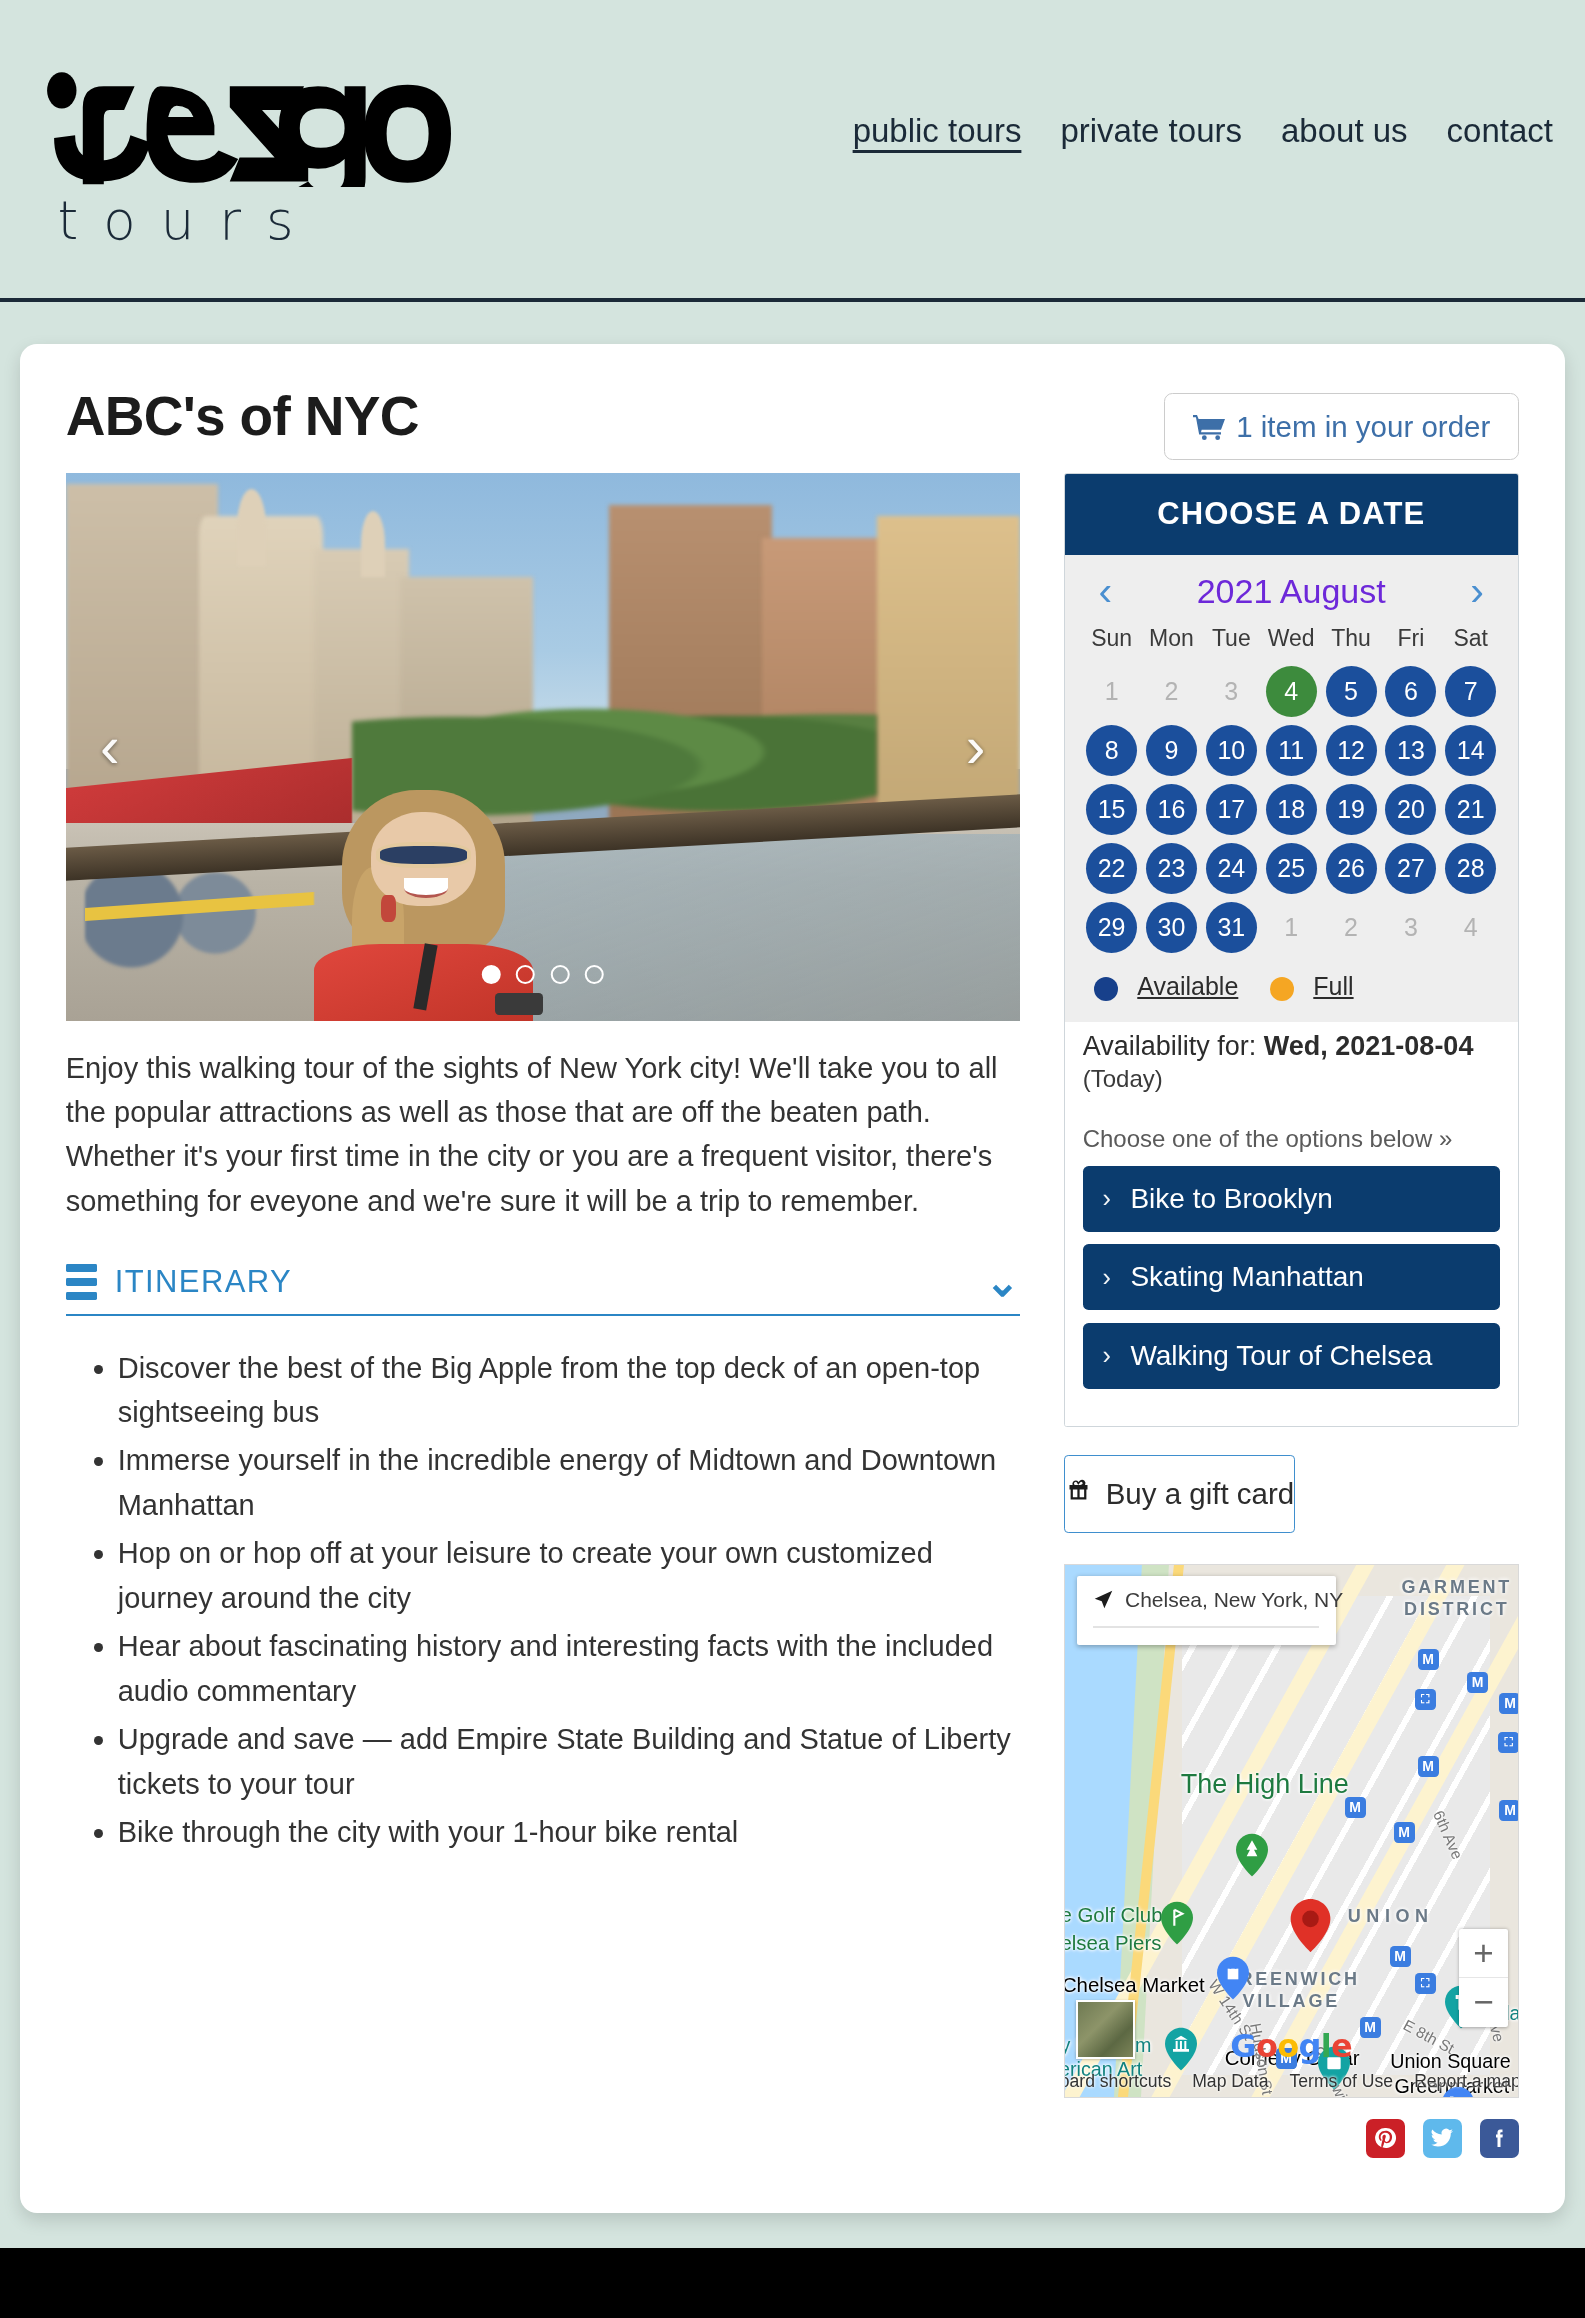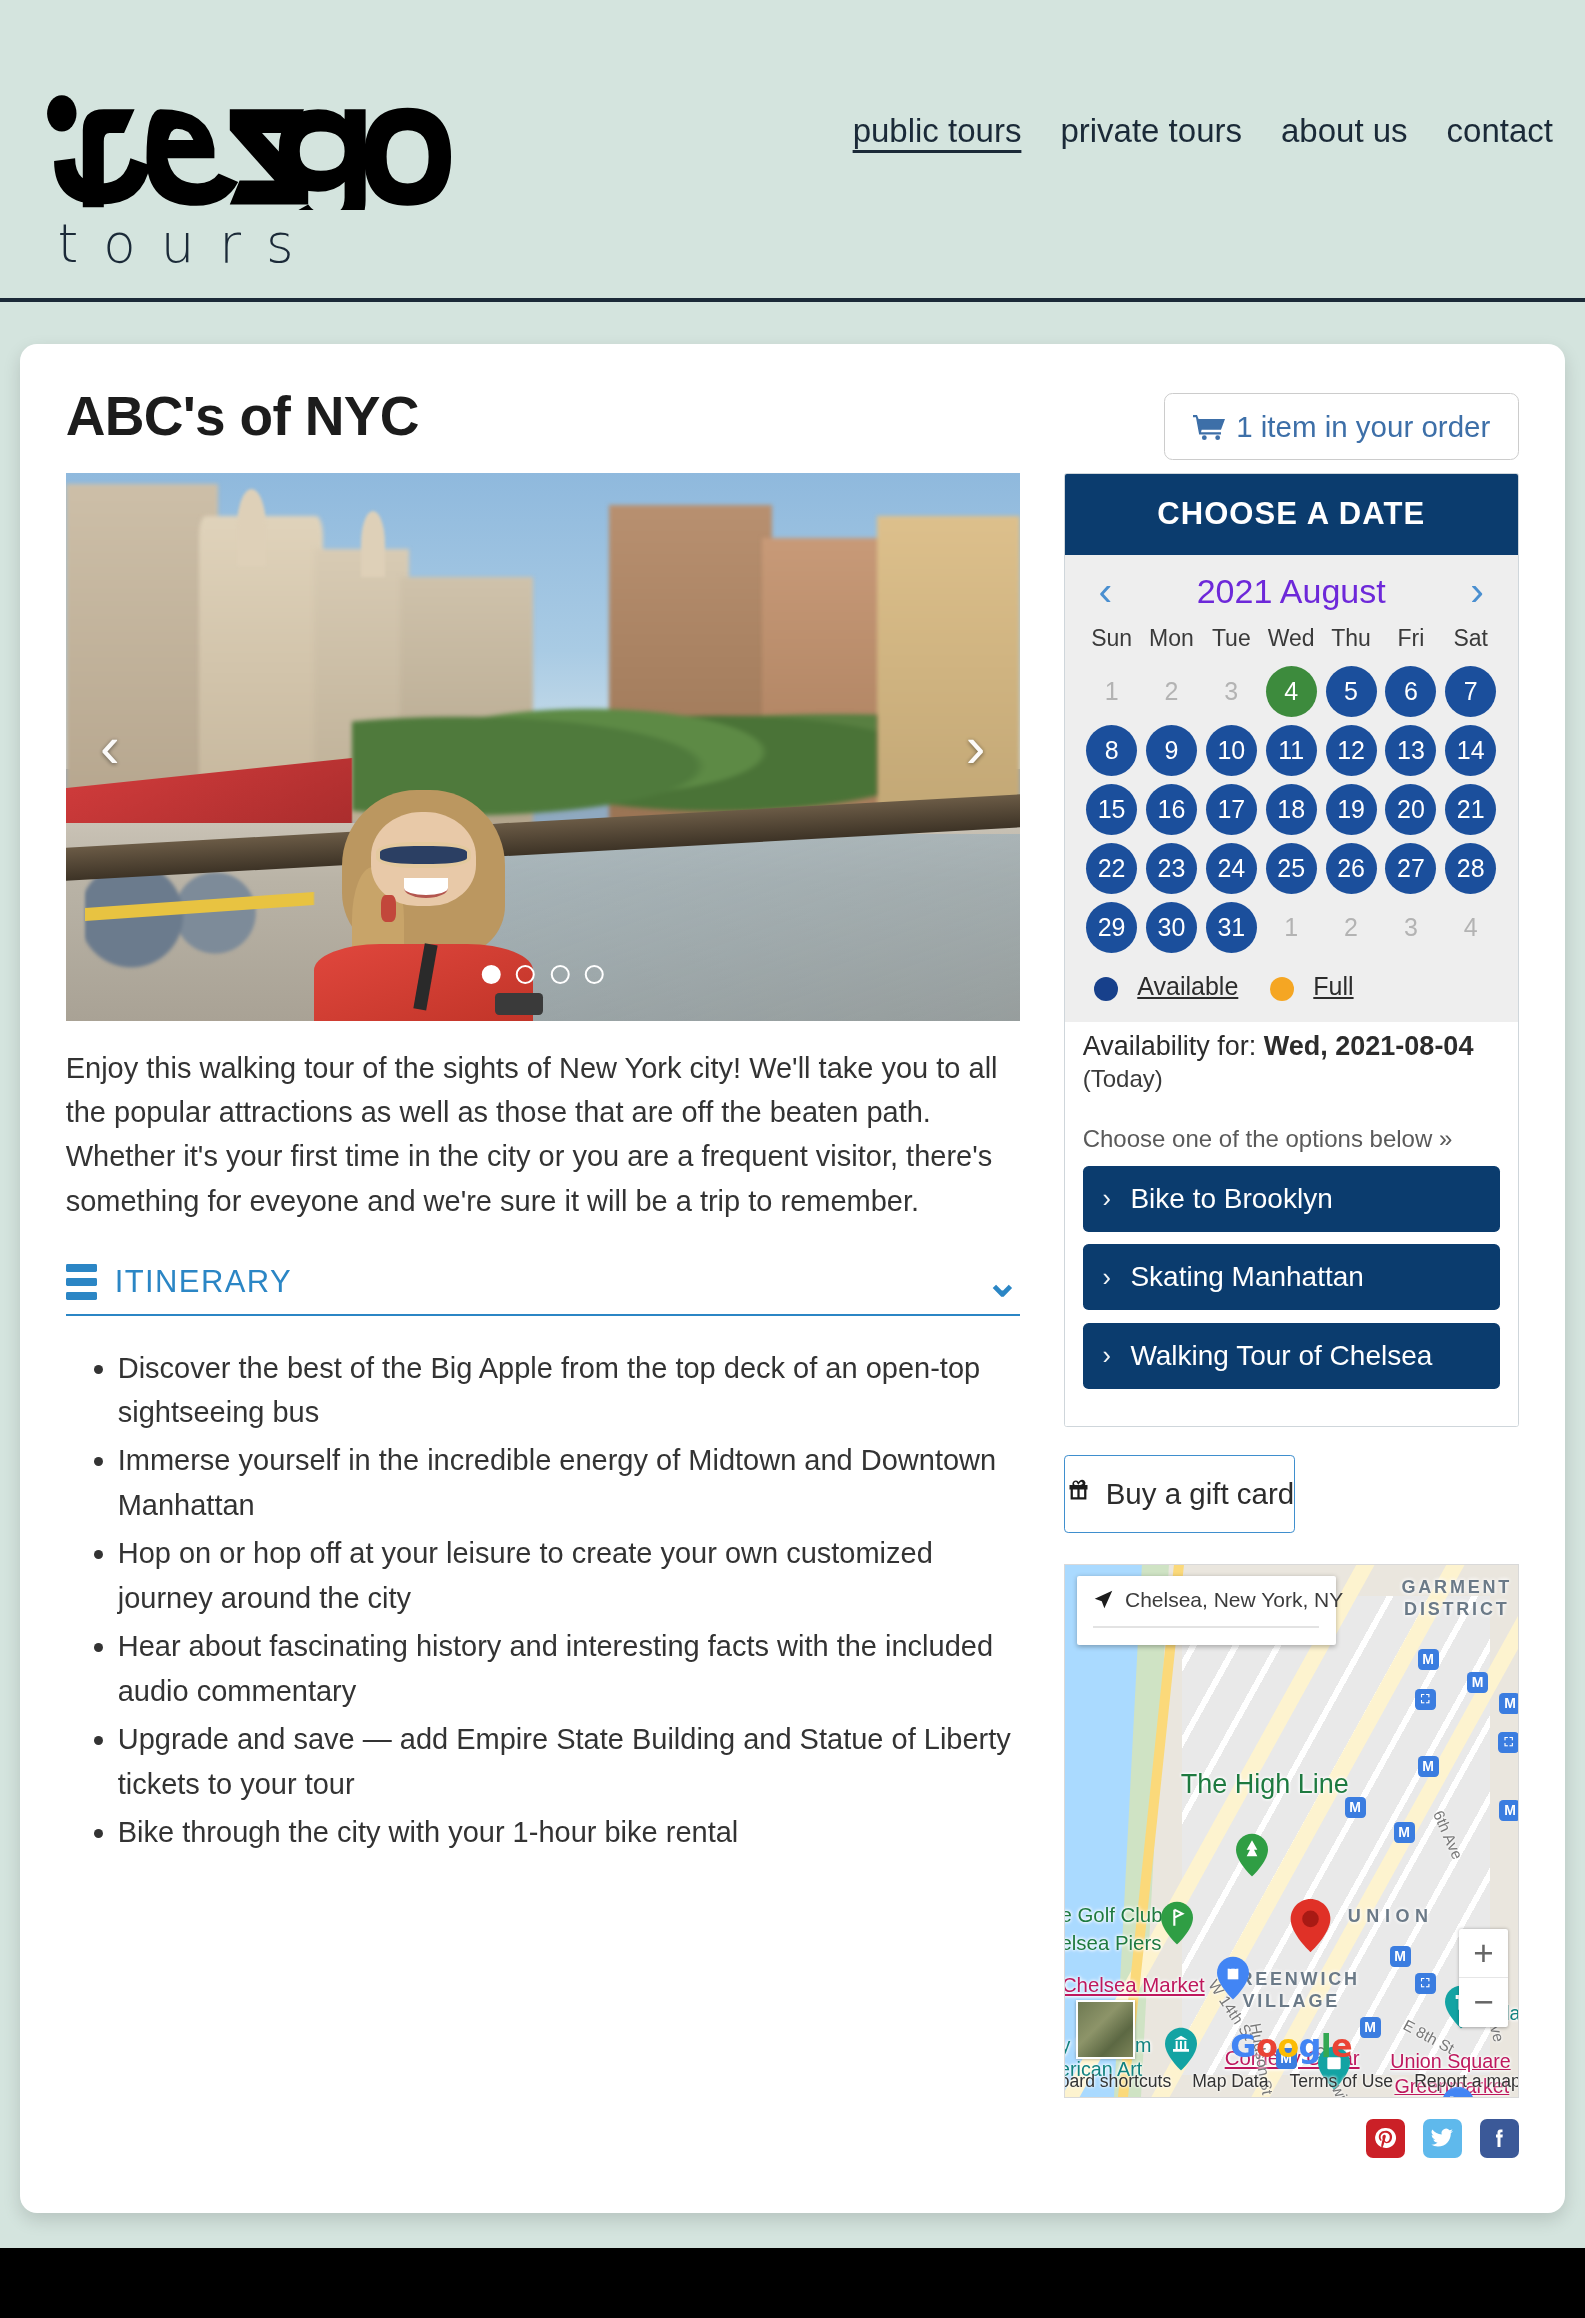--- a/index.html
+++ b/index.html
@@ -19,21 +19,21 @@
   
   .site-header {
     position: relative;
     height: 302px;
     padding: 0 28px;
     border-bottom: 4.2px solid #1b2a38;
   }
   .logo-wrap {
     position: absolute;
     left: 29.5px;
-    top: 77px;
+    top: 54px;
     width: 450px;
     height: 211px;
   }
   .logo-mark { display: block; }
   .logo-sub {
     font-size: 53px;
     letter-spacing: 25px;
     color: #1b2a38;
     font-weight: 300;
     margin-top: 2.8px;
@@ -357,21 +357,21 @@
   .map-label {
     position:absolute; font-size: 18px; color:#6b7a88; letter-spacing: 2.8px;
     font-weight: 600; text-align:center; white-space:pre-line; line-height:1.25;
     text-shadow: 0 0 4.2px #fff, 0 0 4.2px #fff;
   }
   .map-poi-label {
     position:absolute; font-size: 18px; white-space:nowrap;
     text-shadow: 0 0 4.2px #fff, 0 0 3.5px #fff, 0 0 2.8px #fff;
   }
   .poi-green { color:#1e7a40; }
-  .poi-blue { color:#be185d;text-decoration:underline; }
+  .poi-blue { color:#000000; }
   .poi-teal { color:#10827f; }
   .map-street {
     position:absolute; font-size: 15.5px; color:#777; white-space:nowrap;
     text-shadow: 0 0 3.5px #fff, 0 0 2.8px #fff;
   }
   .pin {
     position:absolute; width: 32px; height: 44px;
   }
   .pin svg { display:block; width:100%; height:100%; }
   .msq {

